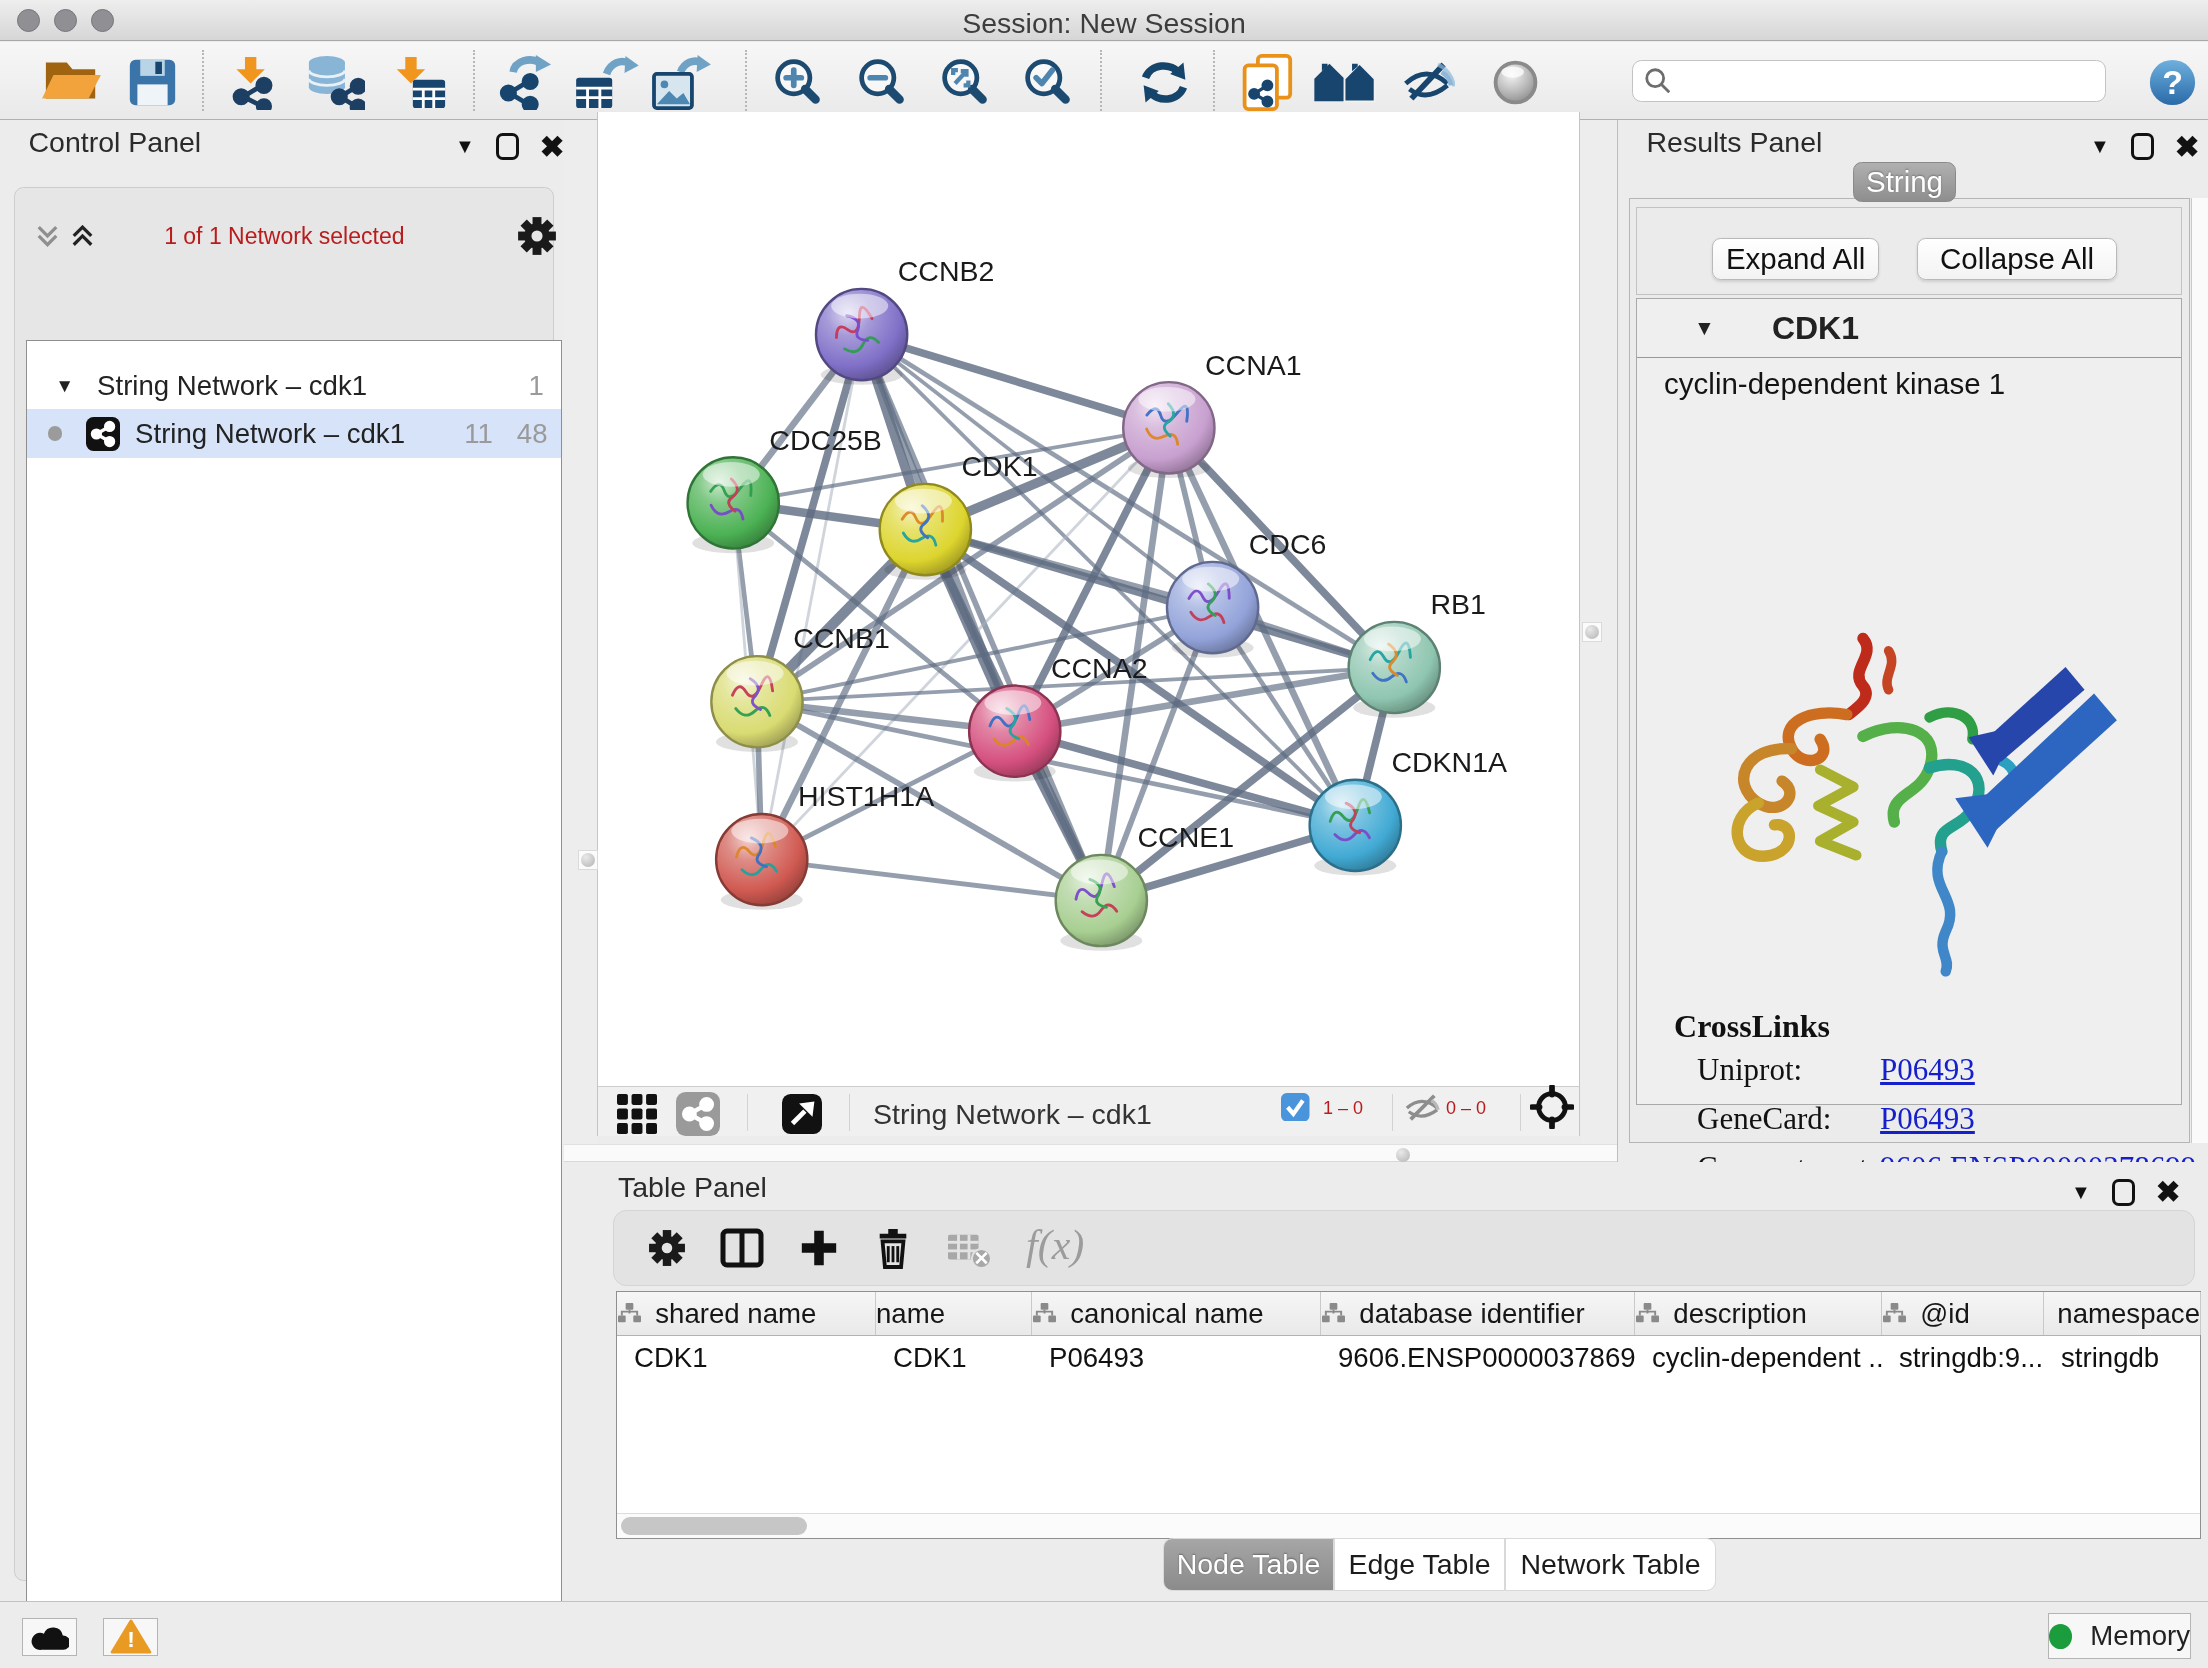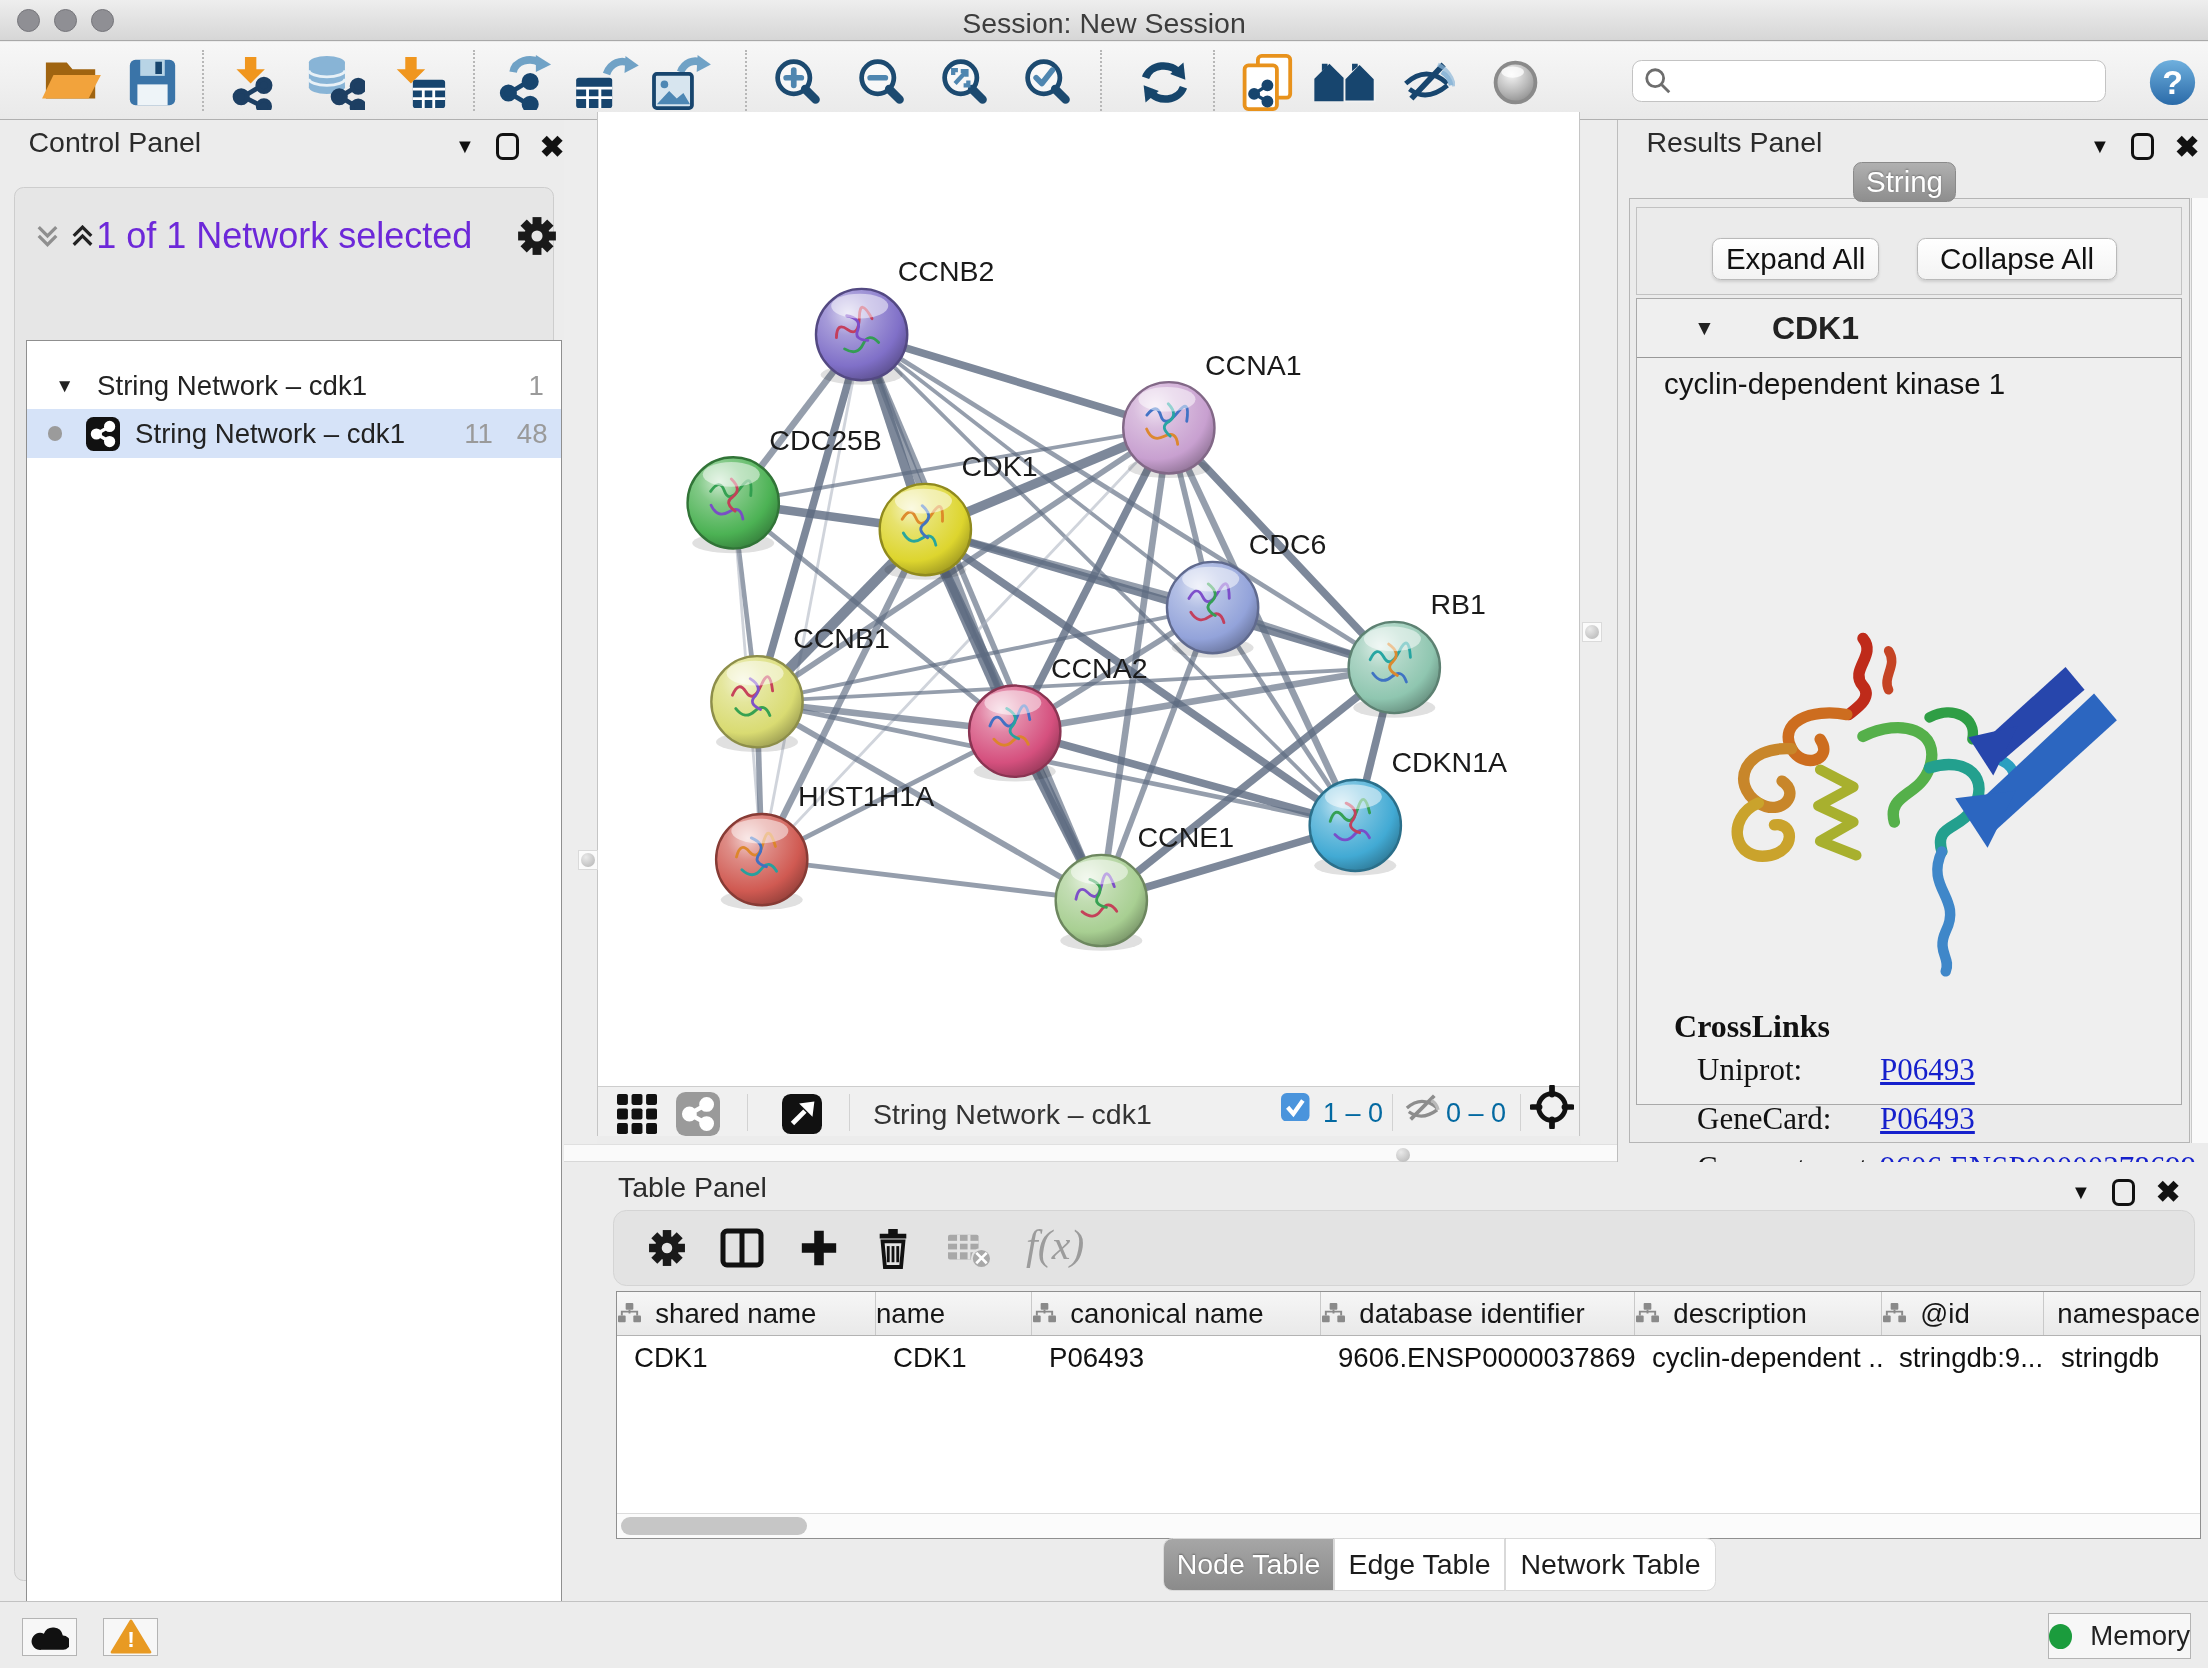--- a/index.html
+++ b/index.html
@@ -28,30 +28,30 @@
 .tabrow { position:absolute; display:flex; }
 .tab { height:40px; display:flex; align-items:center; justify-content:center; font-size:28.5px; background:#fff; border:1px solid #c6c6c6; border-bottom:none; border-radius:8.6px 8.6px 0 0; color:#1c1c1c; }
 .tab.sel { background:linear-gradient(#ababab,#8d8d8d); color:#fff; text-shadow:0 -1px 1.9px rgba(0,0,0,.35); }
 #cp-tabs { left:71px; top:40px; }
 #cp-tabs .tab:nth-child(1){ width:139px; }
 #cp-tabs .tab:nth-child(2){ width:101px; }
 #cp-tabs .tab:nth-child(3){ width:114px; }
 #cp-tabs .tab:nth-child(4){ width:97px; }
 #cp-box { position:absolute; left:14.3px; top:67px; width:540px; height:1394px; background:#e6e6e6; border:1px solid #cdcdcd; border-radius:9.5px; }
 #cp-subhead { position:absolute; left:0; top:25px; width:100%; height:46px; display:flex; align-items:center; }
-#cp-subhead .txt { position:absolute; width:100%; text-align:center; font-size:36px; color:#6d28d9; }
+#cp-subhead .txt { position:absolute; width:100%; text-align:center; font-size:23px; color:#b91c1c; }
 #cp-list { position:absolute; left:10.5px; top:152px; width:536px; height:1301px; background:#fff; border:1.9px solid #8f8f8f; }
 .tree-row { position:absolute; left:0; width:100%; height:48px; display:flex; align-items:center; font-size:27.6px; }
 .tree-row .cnt { position:absolute; color:#9a9a9a; }
 
 #network-area { position:absolute; left:597px; top:112px; width:983px; height:1024px; background:#fff; border-left:1.9px solid #c5c5c5; border-right:1.9px solid #c5c5c5; }
 #net-toolbar { position:absolute; left:0; bottom:0; width:100%; height:50px; background:#f0f0f0; border-top:1px solid #cdcdcd; }
 .ntsep { position:absolute; top:6.7px; height:37px; width:0; border-left:1.9px solid #d2d2d2; }
 #net-title { position:absolute; left:275px; top:11.4px; font-size:28.5px; color:#333; }
-.badge-txt { position:absolute; top:11.4px; font-size:27px; color:#0369a1; }
+.badge-txt { position:absolute; top:11.4px; font-size:18px; color:#b91c1c; }
 
 .vsplit { position:absolute; top:120px; width:33px; height:1481px; background:#ededed; }
 .handle { position:absolute; width:20px; height:20px; background:#fbfbfb; border:1px solid #dadada; display:flex; align-items:center; justify-content:center; }
 .handle i { width:14.3px; height:14.3px; border-radius:50%; background:radial-gradient(circle at 35% 30%, #e9e9e9, #b3b3b3); display:block; }
 #hsplit { position:absolute; left:564px; top:1144px; width:1644px; height:18px; background:#fafafa; border-top:1px solid #e0e0e0; border-bottom:1px solid #d8d8d8; }
 #hsplit .handle { border:none; background:transparent; left:829px; top:0px; }
 
 #results-panel { position:absolute; left:1617px; top:120px; width:592px; height:1042px; background:#ececec; border-left:1.9px solid #bdbdbd; }
 #rp-title { position:absolute; left:28.5px; top:5.7px; }
 #rp-icons { left:472px; top:9.5px; }

